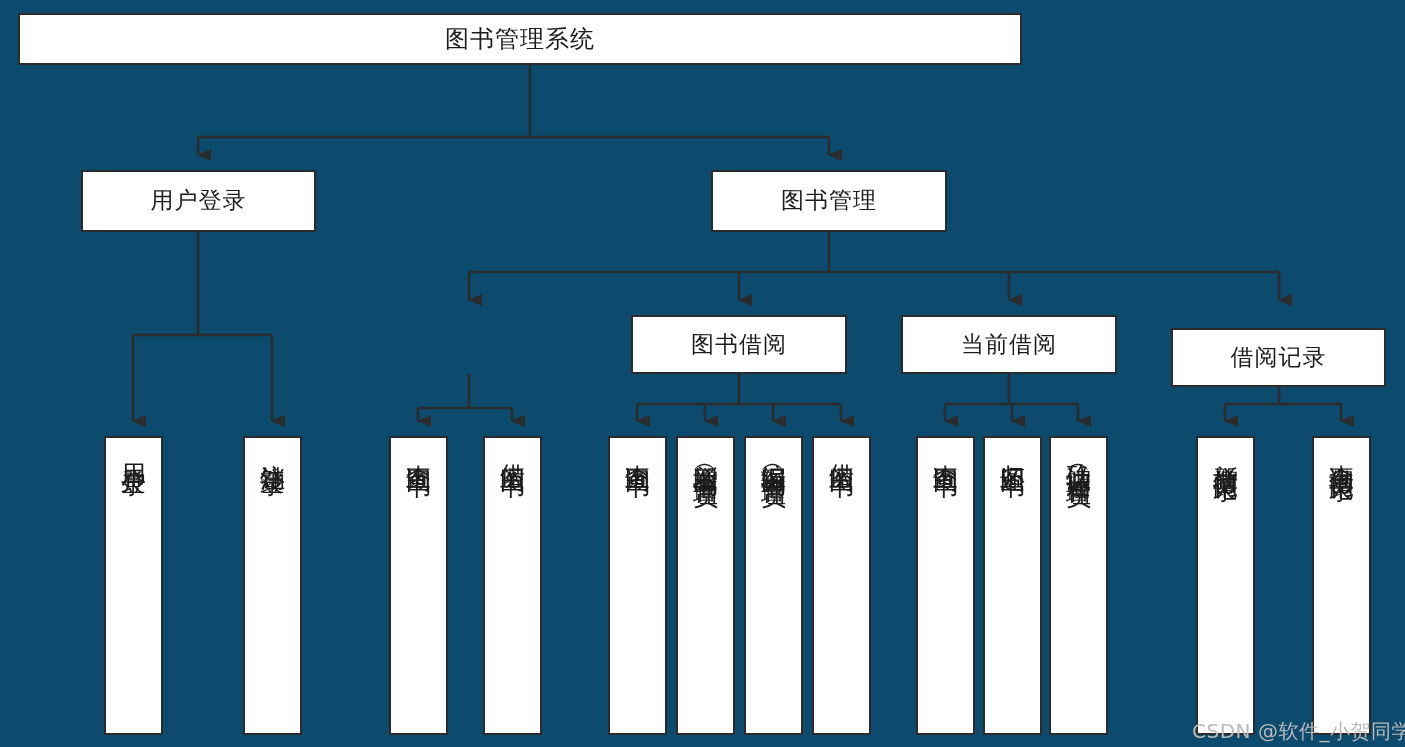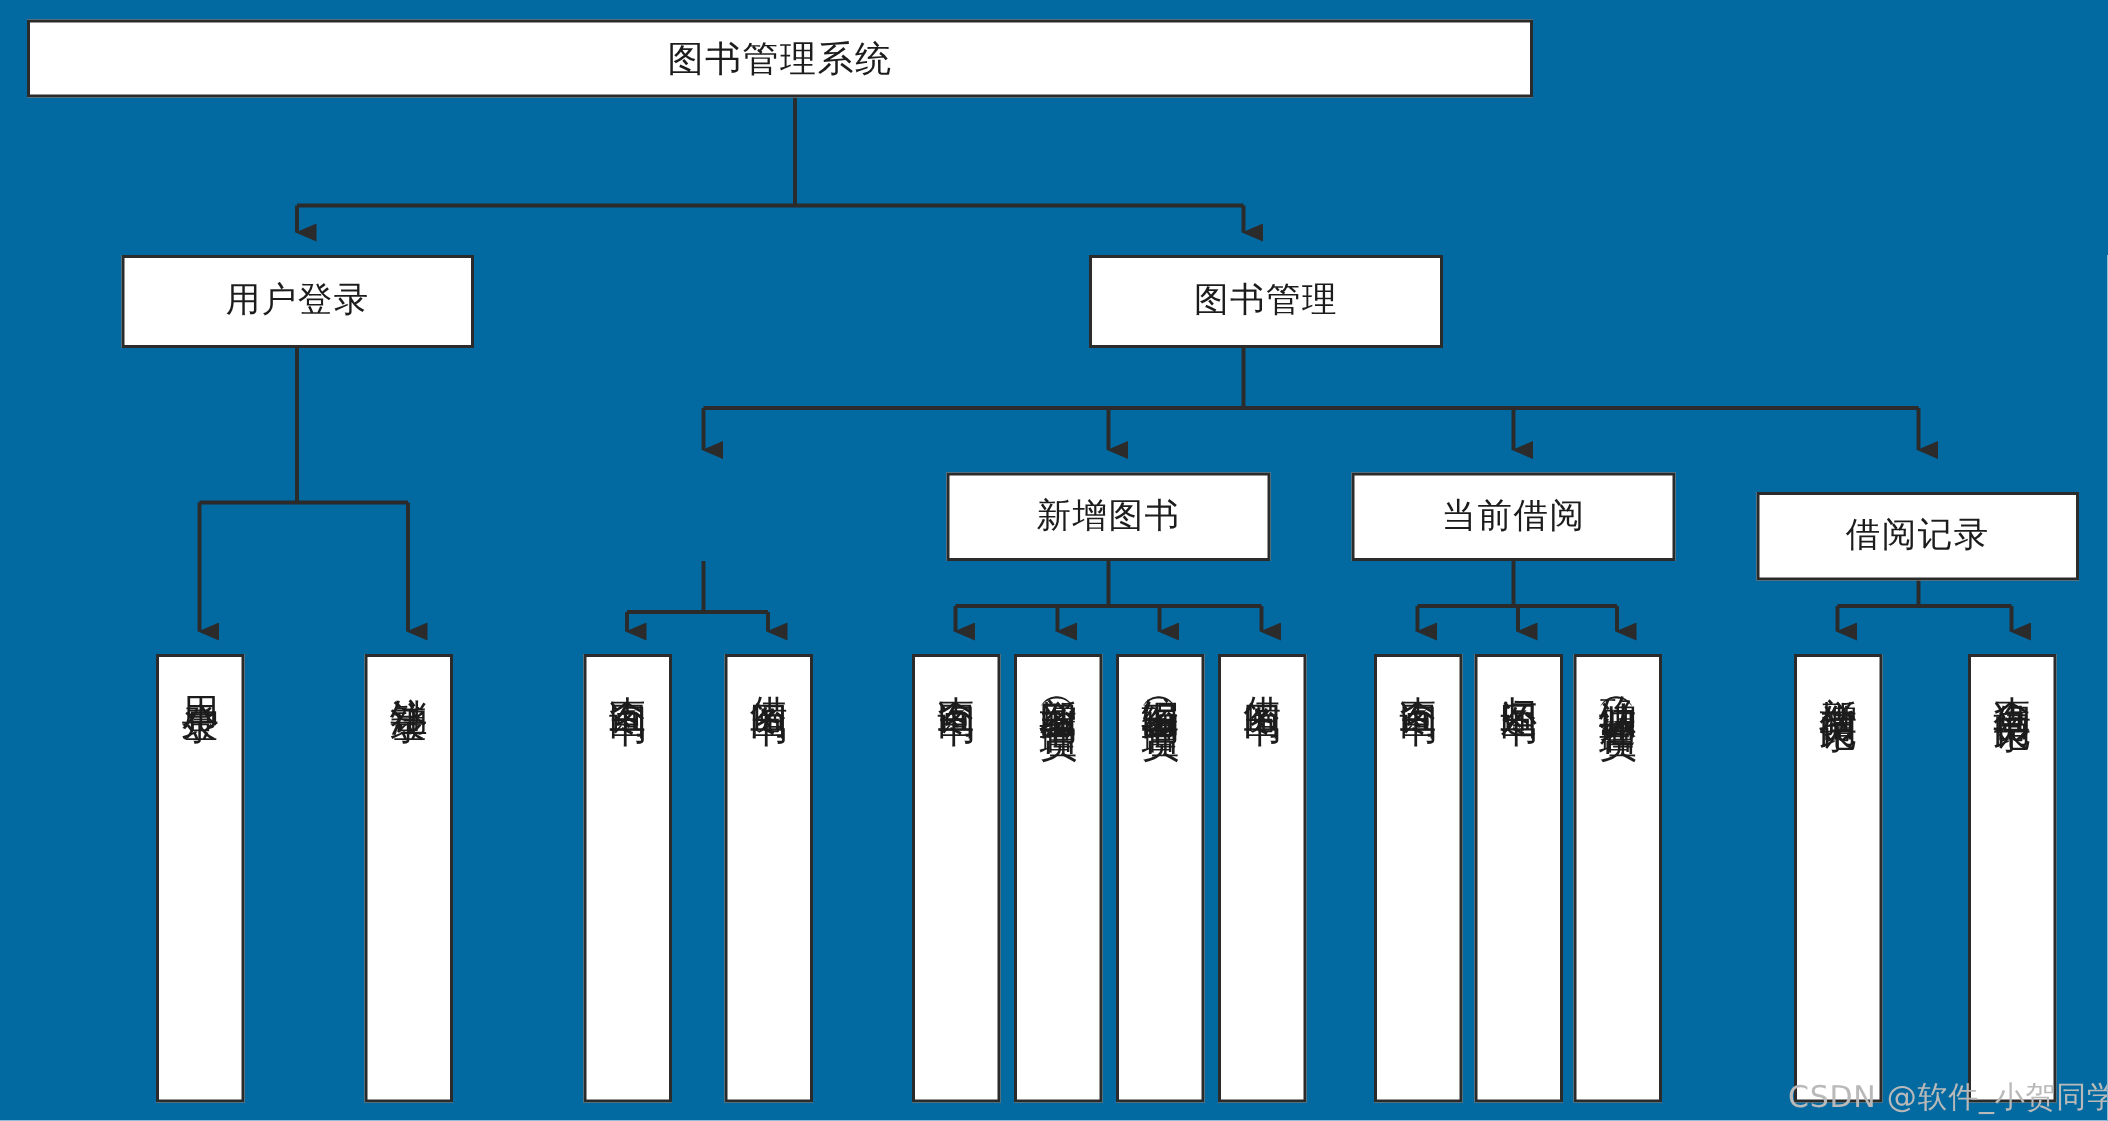--- a/index.html
+++ b/index.html
@@ -7,21 +7,21 @@
     padding: 0;
     background: #ffffff;
   }
   body {
     font-family: "DejaVu Sans", "Liberation Sans", sans-serif;
   }
   #canvas {
     position: relative;
     width: 1405px;
     height: 747px;
-    background: #0369a1;
+    background: #0c4a6e;
     overflow: hidden;
   }
   #edges {
     position: absolute;
     left: 0;
     top: 0;
     width: 1405px;
     height: 747px;
     pointer-events: none;
   }
@@ -125,27 +125,27 @@
   </svg>
 
   <div id="root" class="node horiz" style="left:18px; top:13px; width:1004px; height:52px;">
     <span class="lbl">图书管理系统</span>
   </div>
 
   <div class="node horiz" style="left:81px; top:170px; width:235px; height:62px;">
     <span class="lbl">用户登录</span>
   </div>
 
-  <div class="node horiz" style="left:726px; top:170px; width:236px; height:62px;">
+  <div class="node horiz" style="left:711px; top:170px; width:236px; height:62px;">
     <span class="lbl">图书管理</span>
   </div>
 
 
   <div class="node horiz" style="left:631px; top:315px; width:216px; height:59px;">
-    <span class="lbl">新增图书</span>
+    <span class="lbl">图书借阅</span>
   </div>
 
   <div class="node horiz" style="left:901px; top:315px; width:216px; height:59px;align-items:center;">
     <span class="lbl">当前借阅</span>
   </div>
 
   <div class="node horiz" style="left:1171px; top:328px; width:215px; height:59px;">
     <span class="lbl">借阅记录</span>
   </div>
 

